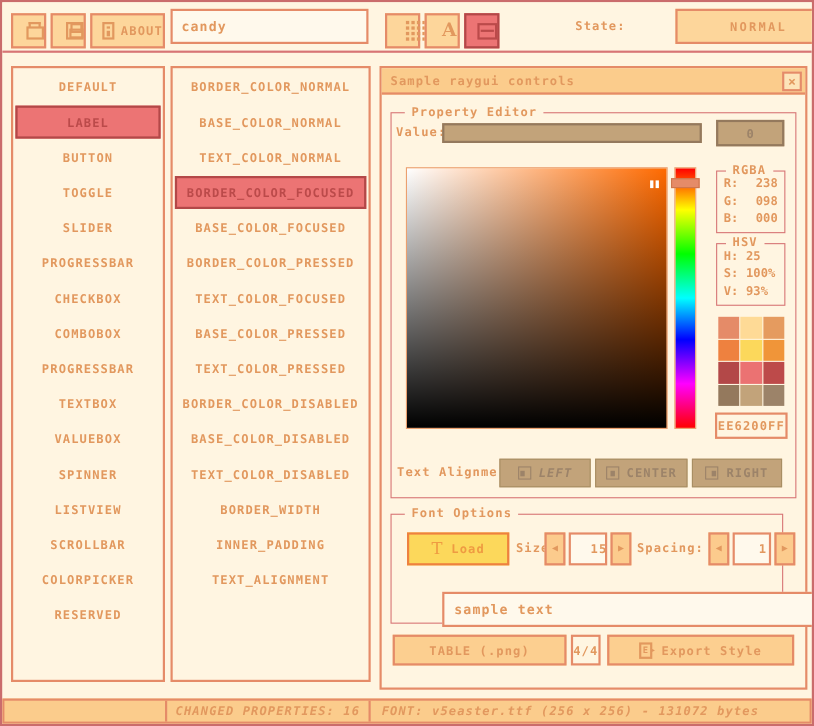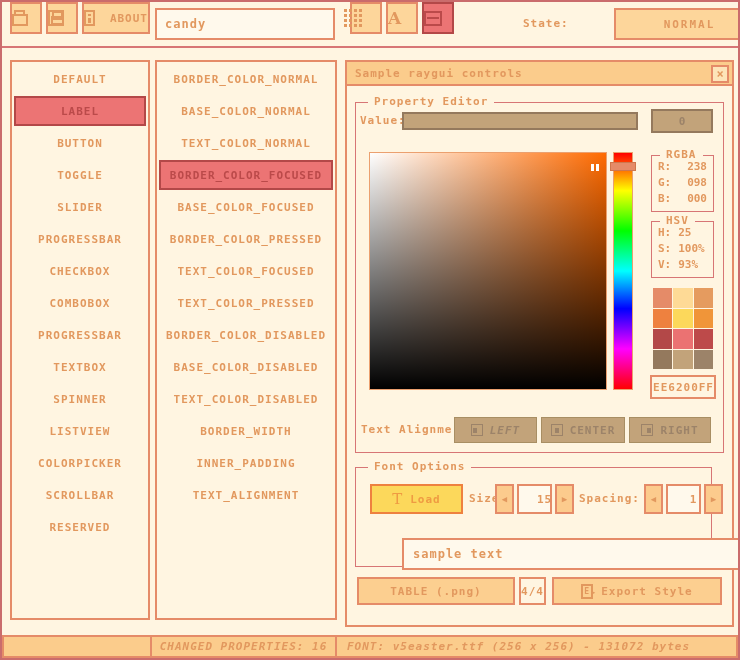--- a/index.html
+++ b/index.html
@@ -13,23 +13,23 @@
     --selbg:#ec7474; --selbd:#b34848; --seltx:#bb4a4a;
     --disbd:#94795d; --disbg:#c2a37a; --distx:#9c8369;
     --focbd:#ee813f; --focbg:#fcd85b; --foctx:#ef9b42;
     color:var(--txt); font-size:11px;
   }
   .abs { position:absolute; }
 
   
   .toolbar { position:absolute; left:0; top:0; width:736px; height:46px;
              border-bottom:2px solid var(--line); background:var(--bg); }
-  .tbtn { position:absolute; top:0; height:32px; background:var(--btnbg);
+  .tbtn { position:absolute; top:10px; height:32px; background:var(--btnbg);
           border:2px solid var(--accent); color:var(--txt);
-          display:flex; align-items:center; justify-content:space-between; gap:6px;
+          display:flex; align-items:center; justify-content:flex-end; gap:6px;
           letter-spacing:1px; cursor:default; }
   .tbtn.pressed { background:var(--selbg); border-color:var(--selbd); color:var(--seltx); }
   .tinput { position:absolute; top:6px; height:32px; background:#fff9ec;
             border:2px solid var(--accent); color:var(--txt);
             font-family:inherit; font-weight:bold; font-size:12px;
             letter-spacing:1px; padding:0 8px; outline:none; }
   .statelabel { position:absolute; top:6px; height:32px; line-height:32px; letter-spacing:1px; }
   .dropdown { position:absolute; top:6px; height:32px; background:var(--btnbg);
               border:2px solid var(--accent); display:flex; align-items:center;
               justify-content:center; letter-spacing:2px;margin-left:34px; }
@@ -164,35 +164,37 @@
     <div class="li">DEFAULT</div>
     <div class="li selected">LABEL</div>
     <div class="li">BUTTON</div>
     <div class="li">TOGGLE</div>
     <div class="li">SLIDER</div>
     <div class="li">PROGRESSBAR</div>
     <div class="li">CHECKBOX</div>
     <div class="li">COMBOBOX</div>
     <div class="li">PROGRESSBAR</div>
     <div class="li">TEXTBOX</div>
+    <div class="li">VALUEBOX</div>
     <div class="li">SPINNER</div>
     <div class="li">LISTVIEW</div>
+    <div class="li">SCROLLBAR</div>
     <div class="li">COLORPICKER</div>
-    <div class="li">SCROLLBAR</div>
     <div class="li">RESERVED</div>
   </div>
 
   <div class="listbox" style="left:153px;top:58px;width:182px;height:560px;">
     <div class="li">BORDER_COLOR_NORMAL</div>
     <div class="li">BASE_COLOR_NORMAL</div>
     <div class="li">TEXT_COLOR_NORMAL</div>
     <div class="li selected">BORDER_COLOR_FOCUSED</div>
     <div class="li">BASE_COLOR_FOCUSED</div>
     <div class="li">BORDER_COLOR_PRESSED</div>
     <div class="li">TEXT_COLOR_FOCUSED</div>
+    <div class="li">BASE_COLOR_PRESSED</div>
     <div class="li">TEXT_COLOR_PRESSED</div>
     <div class="li">BORDER_COLOR_DISABLED</div>
     <div class="li">BASE_COLOR_DISABLED</div>
     <div class="li">TEXT_COLOR_DISABLED</div>
     <div class="li">BORDER_WIDTH</div>
     <div class="li">INNER_PADDING</div>
     <div class="li">TEXT_ALIGNMENT</div>
   </div>
 
   <div class="window">
@@ -261,21 +263,21 @@
         <div style="background: rgb(252, 216, 91);"></div>
         <div style="background: rgb(240, 149, 57);"></div>
         <div style="background: rgb(179, 72, 72);"></div>
         <div style="background: rgb(235, 114, 114);"></div>
         <div style="background: rgb(189, 74, 74);"></div>
         <div style="background: rgb(148, 121, 93);"></div>
         <div style="background: rgb(194, 163, 122);"></div>
         <div style="background: rgb(156, 131, 105);"></div>
       </div>
 
-      <div class="hexbox" style="left:294px;top:272px;width:66px;height:24px;justify-content:flex-end;">
+      <div class="hexbox" style="left:294px;top:272px;width:66px;height:24px;">
         <span>EE6200FF</span>
       </div>
 
       <span class="abs" style="left:5px;top:320px;letter-spacing:1px;white-space:nowrap;">Text Alignme</span>
       <div class="alignbtn" style="left:98px;top:314px;width:83px;font-style:italic;">
         <span class="icon-align ia-left">
             <i></i>
           </span>
         <span>LEFT</span>
       </div>

